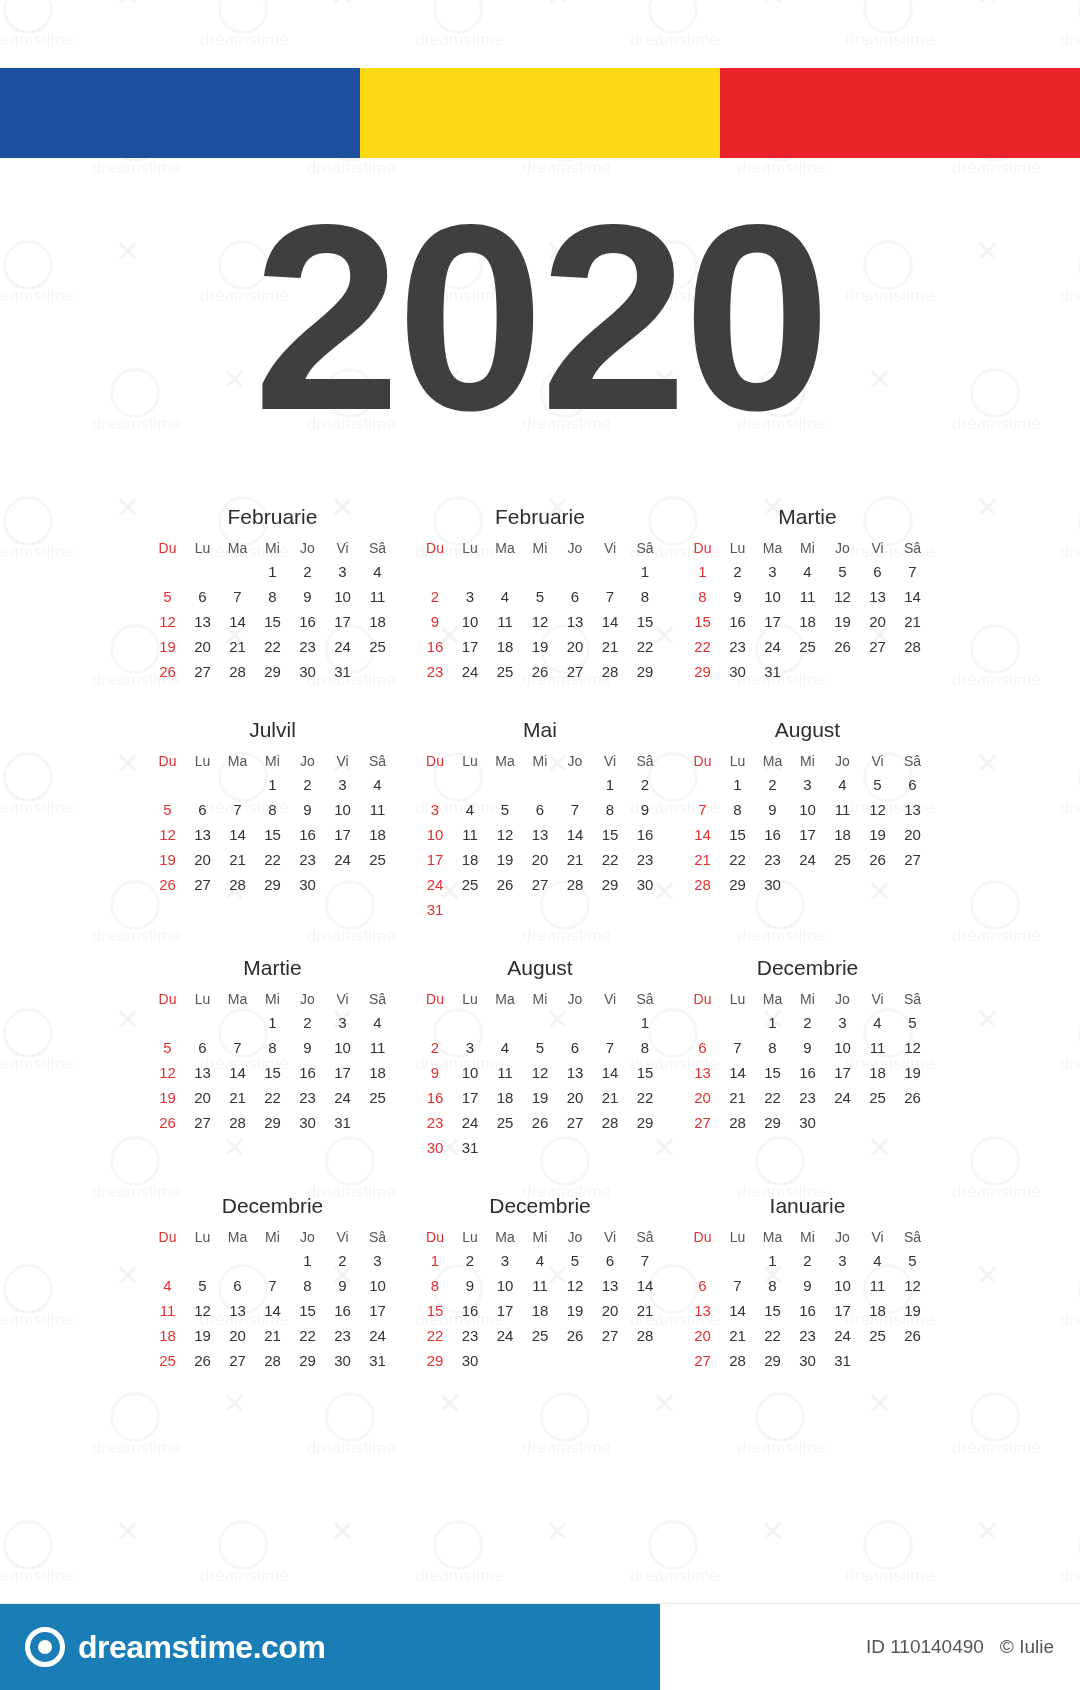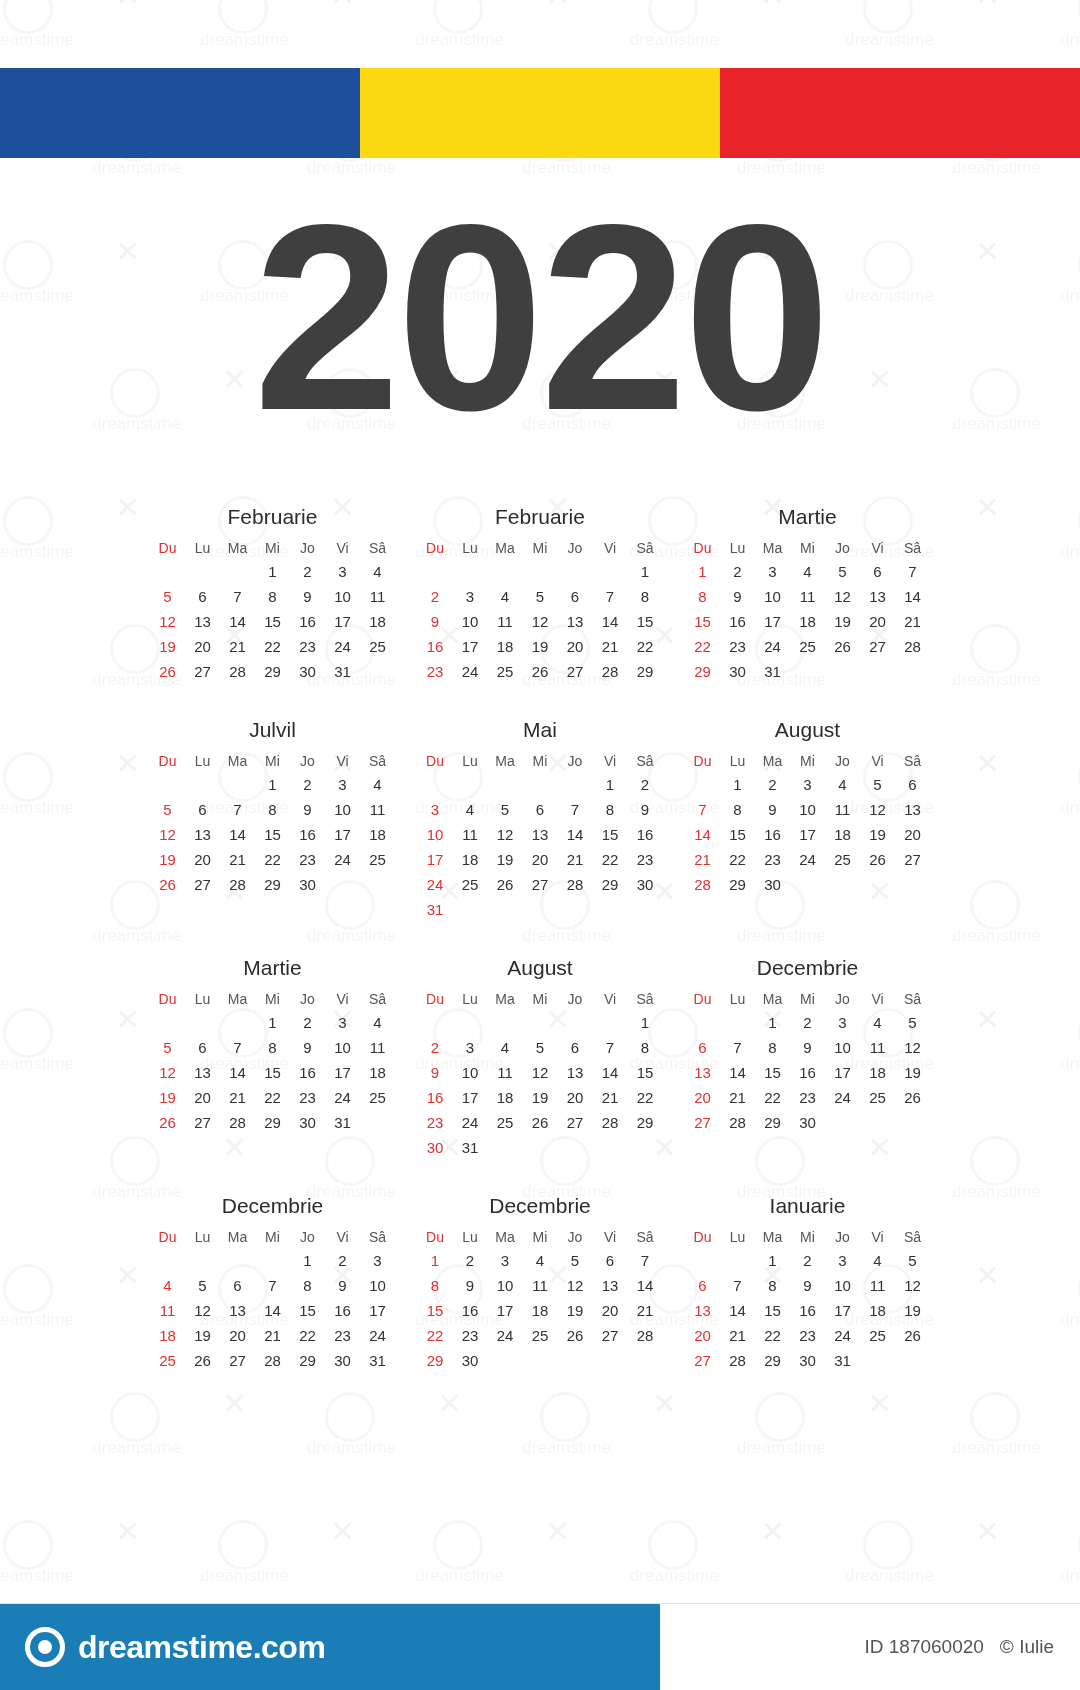--- a/index.html
+++ b/index.html
@@ -1107,16 +1107,16 @@
 
 <div class="footer">
   <div class="footer-bar-left" style="background: rgb(26, 125, 182);">
     <div class="footer-logo-icon">
       <div class="ring"></div>
       <div class="dot"></div>
     </div>
     <div class="footer-logo-text">dreamstime.com</div>
   </div>
   <div class="footer-right">
-    <span class="footer-id">ID 187060020</span>
+    <span class="footer-id">ID 110140490</span>
     <span>© Iulie</span>
   </div>
 </div>
 
 </body></html>

